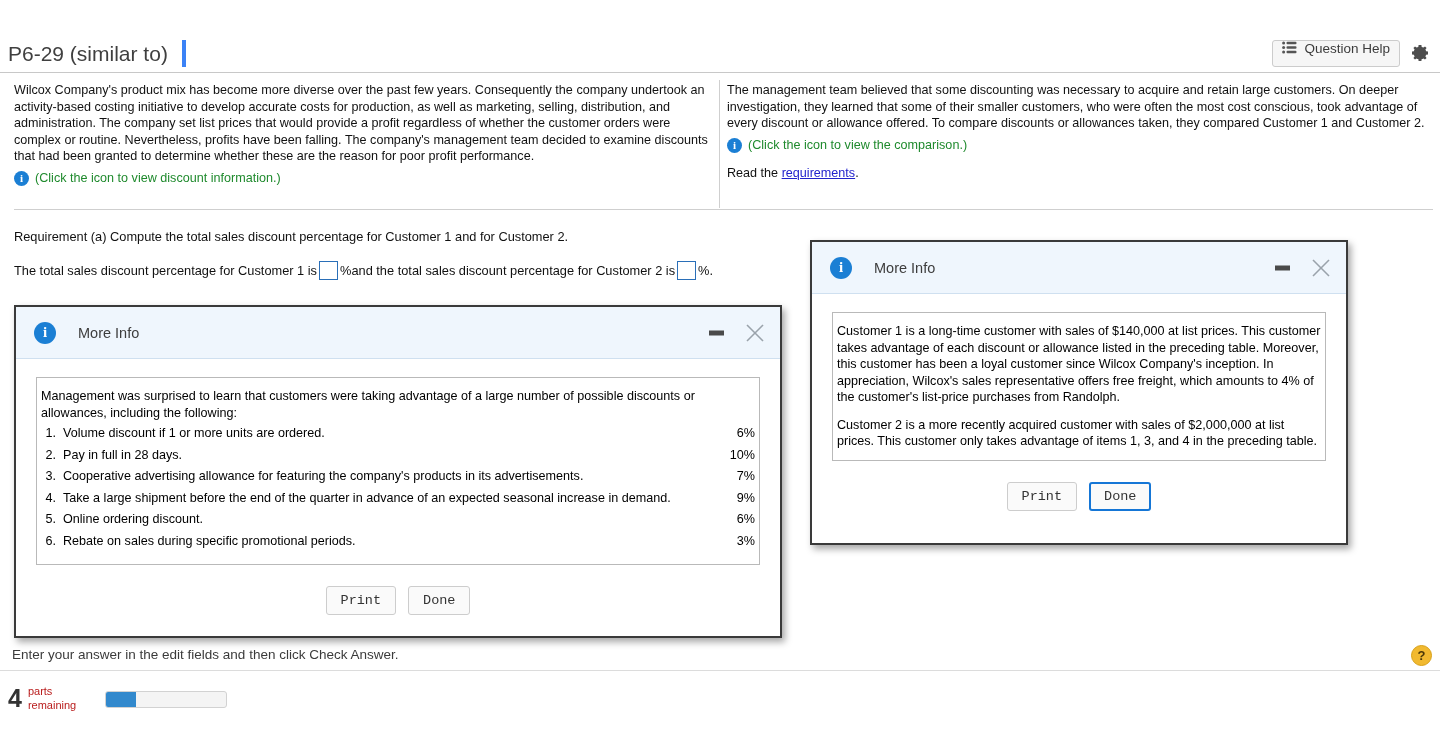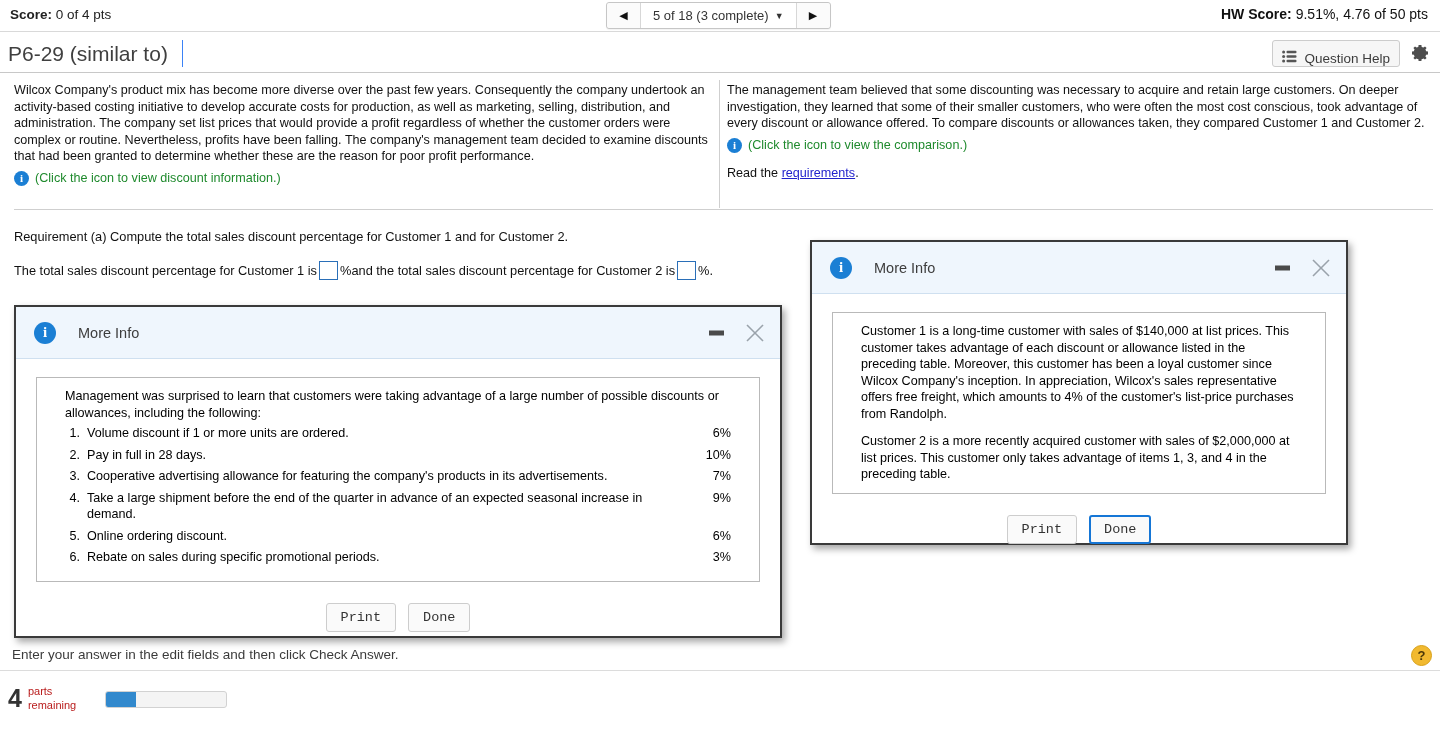--- a/index.html
+++ b/index.html
@@ -52,25 +52,25 @@
   .caret-down { font-size: 9px; }
 
   
   .titlebar {
     position: absolute; left: 0; top: 33px; width: 1440px; height: 40px;
     border-bottom: 1px solid #c8c8c8; background: #fff;
   }
   .qtitle {
     position: absolute; left: 8px; top: 7px;
     font-size: 21px; color: #3f3f3f; padding-right: 14px;
-    border-right: 1px solid #3b82f6; height: 27px; line-height: 27px;
+    border-right: 4px solid #3b82f6; height: 27px; line-height: 27px;
   }
   .qhelp {
     position: absolute; right: 40px; top: 7px;
-    height: 27px; display: flex; align-items: flex-end; gap: 7px;
+    height: 27px; display: flex; align-items: flex-start; gap: 7px;
     padding: 0 9px;
     border: 1px solid #cccccc; border-radius: 3px; background: #f6f6f6;
     font-size: 13.5px; color: #3c3c3c; cursor: pointer;
   }
   .gear {
     position: absolute; right: 10px; top: 10px; cursor: pointer;
   }
 
   
   .stmt-left {
@@ -140,21 +140,21 @@
     position: absolute; right: 56px; top: 50%; transform: translateY(-50%);
     width: 15px; height: 5px; background: #4a4a4a; cursor: pointer;
   }
   .dlg-close {
     position: absolute; right: 14px; top: 50%; transform: translateY(-50%);
     width: 22px; height: 22px; cursor: pointer; color: #9aa3ab;
   }
   .dlg-body { padding: 18px 20px 0 20px; }
   .panel {
     border: 1px solid #b9b9b9; background: #fff;
-    padding: 10px 28px; font-size: 12.6px; line-height: 16.5px;
+    padding: 10px 4px; font-size: 12.6px; line-height: 16.5px;
   }
   .panel p { margin: 0 0 11px 0; }
   .panel p:last-child { margin-bottom: 0; }
   .dlist { margin: 4px 0 0 0; padding: 0; list-style: none; }
   .dlist li {
     display: flex; align-items: flex-start;
     margin-bottom: 5px;
   }
   .dlist .num { width: 22px; flex: none; text-align: right; padding-right: 7px; }
   .dlist .txt { flex: 1 1 auto; padding-right: 16px; }
@@ -206,40 +206,20 @@
     color: #4a3708; font-size: 13px; font-weight: bold;
     display: flex; align-items: center; justify-content: center;
     cursor: pointer;
   }
 </style>
 </head>
 <body>
 
 <div id="page">
 
-  <div class="topbar">
-    <div class="score-left">
-      <b>Score:</b>
-      <span>0 of 4 pts</span>
-    </div>
-
-    <div class="navgroup">
-      <div class="navbtn left">◀</div>
-      <div class="navlabel">
-        <span>5 of 18 (3 complete)</span>
-        <span class="caret-down">▼</span>
-      </div>
-      <div class="navbtn right">▶</div>
-    </div>
-
-    <div class="score-right">
-      <b>HW Score:</b>
-      <span>9.51%, 4.76 of 50 pts</span>
-    </div>
-  </div>
 
   <div class="titlebar">
     <div class="qtitle">P6-29 (similar to)</div>
 
     <div class="qhelp">
       <span>
         <svg width="15" height="13" viewBox="0 0 15 13">
           <circle cx="1.6" cy="2" r="1.5" fill="#555"></circle>
             <rect x="4.5" y="0.8" width="10" height="2.4" rx="1" fill="#555"></rect>
           <circle cx="1.6" cy="6.5" r="1.5" fill="#555"></circle>

